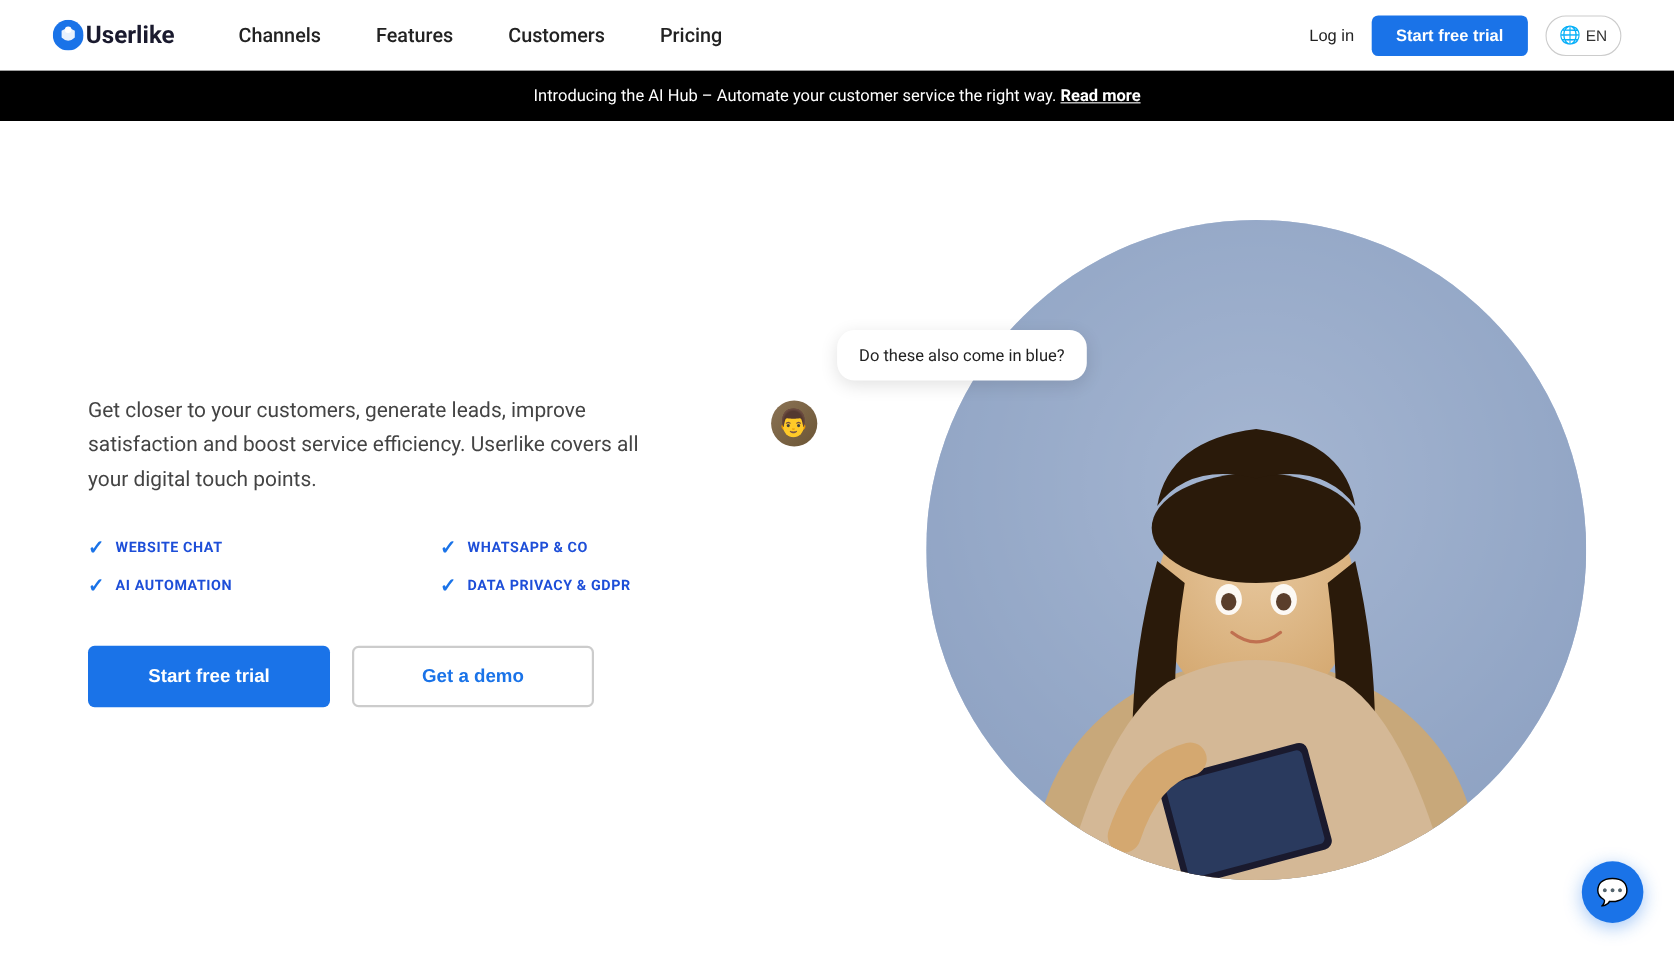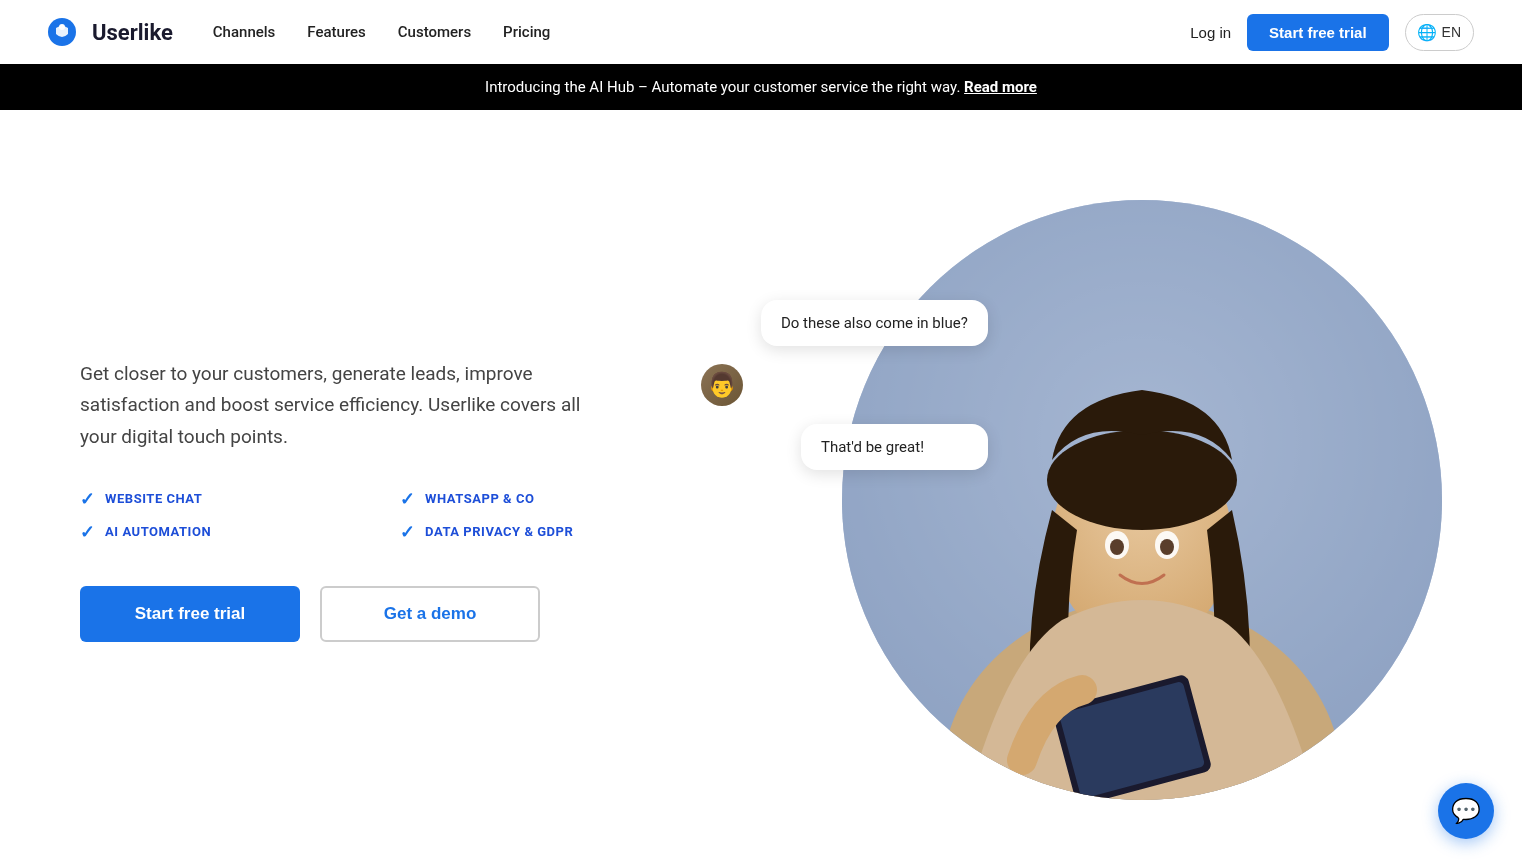--- a/index.html
+++ b/index.html
@@ -11,25 +11,25 @@
       align-items: center;
       justify-content: space-between;
       padding: 0 48px;
       height: 64px;
       background: #fff;
       box-shadow: 0 1px 4px rgba(0,0,0,0.08);
       position: relative;
       z-index: 10;
     }
     .navbar-left { display: flex; align-items: center; gap: 40px; }
-    .logo-wrap { display: flex; align-items: center; gap: 16px; }
+    .logo-wrap { display: flex; align-items: center; gap: 2px; }
     .logo-icon { width: 28px; height: 28px; }
     .logo-text { font-size: 22px; font-weight: 700; color: #1a1a2e; }
     .nav-links { display: flex; gap: 32px; }
-    .nav-link { font-size: 15px; color: #222; text-decoration: none; font-weight: 500; cursor: pointer; }
+    .nav-link { font-size: 18px; color: #222; text-decoration: none; font-weight: 500; cursor: pointer; margin-left: 18px; }
     .navbar-right { display: flex; gap: 16px; margin-left: 24px; }
     .login-btn { font-size: 15px; color: #222; background: none; border: none; cursor: pointer; font-weight: 500; }
     .trial-btn-nav {
       background: #1a73e8;
       color: #fff;
       border: none;
       border-radius: 6px;
       padding: 10px 22px;
       font-size: 15px;
       font-weight: 600;
@@ -247,23 +247,20 @@
   <div class="hero-right">
 
     <div class="chat-bubbles">
       <div class="bubble bubble-1">
         <span>Do these also come in blue?</span>
       </div>
       <div class="bubble-agent bubble-2">
         <div class="agent-avatar">
           <span class="agent-avatar-face">👨</span>
         </div>
-      </div>
-      <div class="bubble bubble-3">
-        <span>That'd be great!</span>
       </div>
     </div>
 
     <div class="circle-bg">
       <svg viewBox="0 0 600 600" width="600" height="600" style="position:absolute;top:0;left:0;">
 
         <defs>
           <radialGradient id="bgGrad" cx="50%" cy="40%" r="60%">
             <stop offset="0%" stop-color="#c5cfe0"></stop>
             <stop offset="100%" stop-color="#8fa0bc"></stop>

